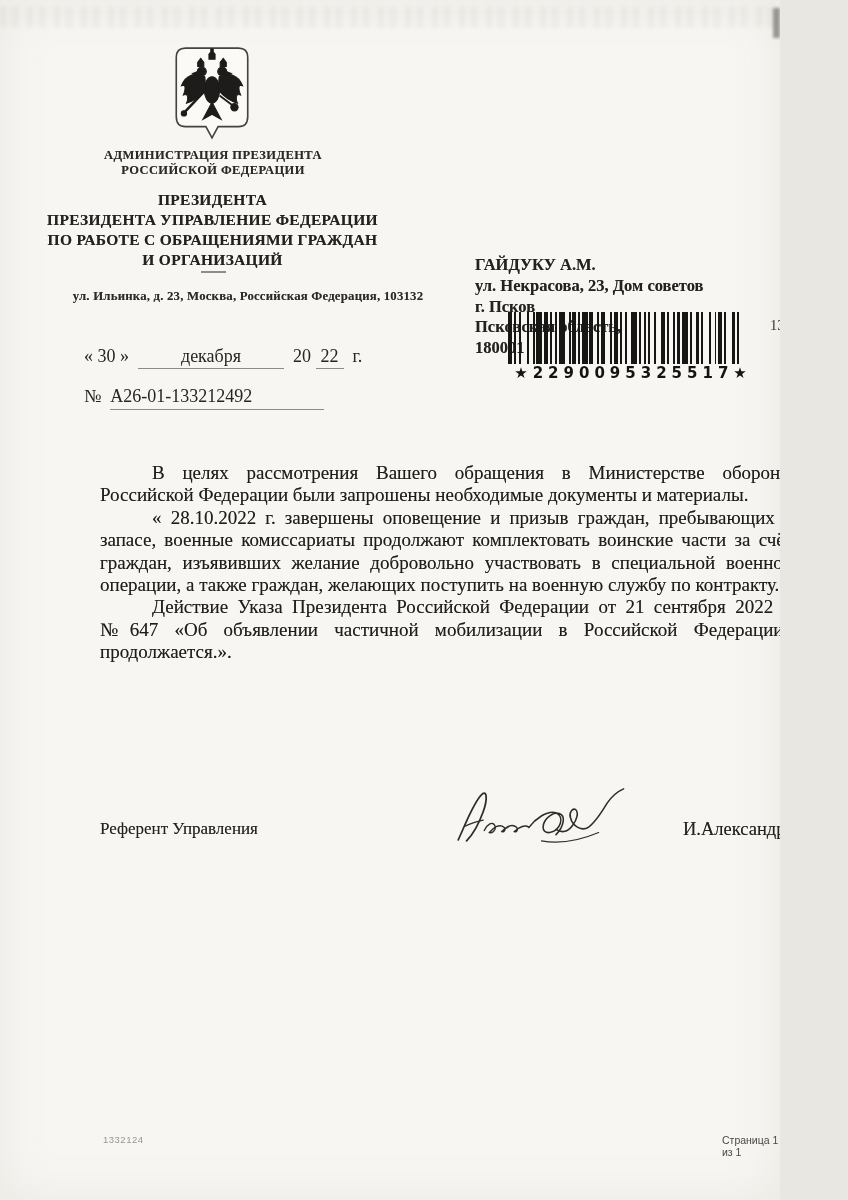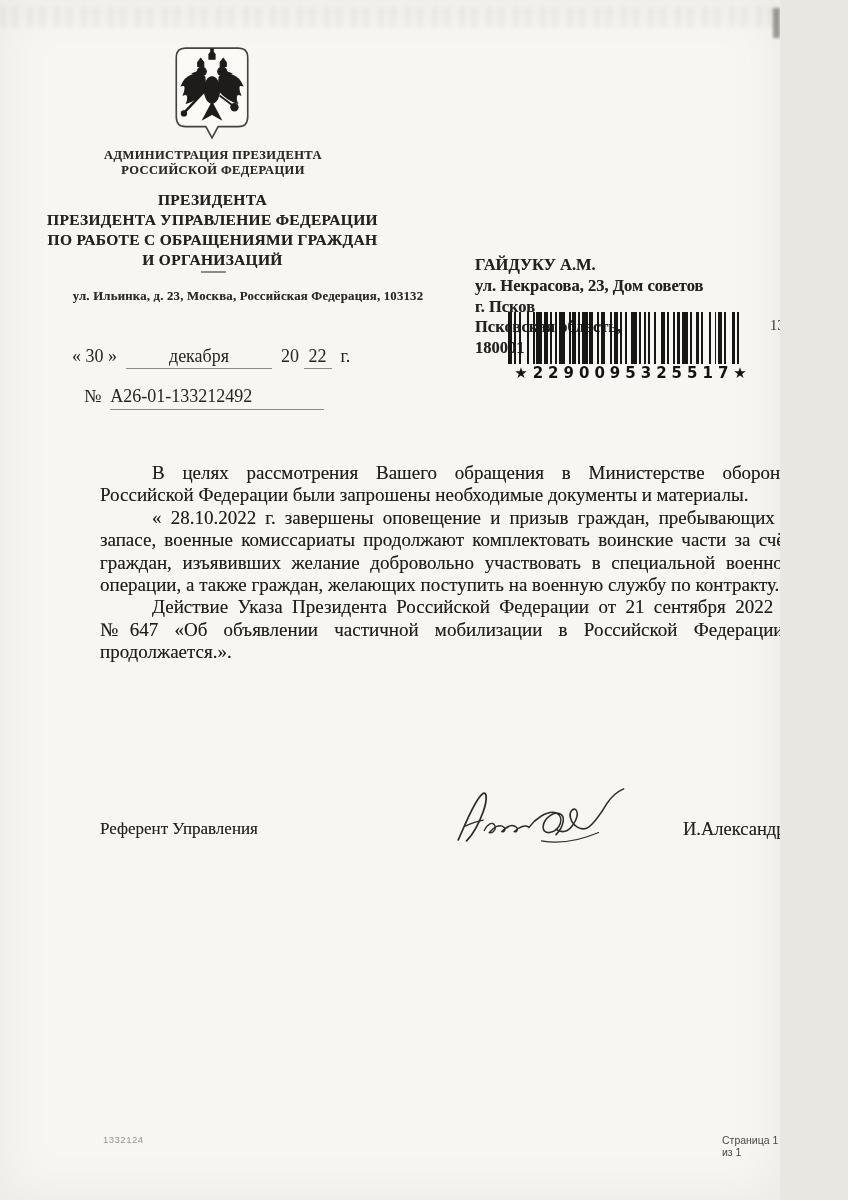--- a/index.html
+++ b/index.html
@@ -27,21 +27,21 @@
   .recipient{position:absolute;left:475px;top:219px;font-size:16.5px;font-weight:700;
         line-height:20.8px;color:#232220;text-shadow:0 0 .6px rgba(35,34,32,.45);margin-top:36px;}
 
   .barcode{position:absolute;left:508px;top:312px;width:250px;height:52px;display:flex;overflow:hidden;}
   .barcode .bar{height:100%;flex:none;}
   .barcode-digits{position:absolute;left:498px;top:364px;width:270px;text-align:center;
         font-family:"DejaVu Sans",sans-serif;font-weight:700;font-size:15px;
         letter-spacing:5px;color:#141414;}
   .barcode-ref{position:absolute;left:770px;top:317px;font-size:14.5px;color:#35332f;}
 
-  .dateline{position:absolute;left:72px;top:346px;font-size:18px;color:#26251f;white-space:nowrap;}
+  .dateline{position:absolute;left:84px;top:346px;font-size:18px;color:#26251f;white-space:nowrap;}
   .ucell{display:inline-block;text-align:center;border-bottom:1.2px solid #8d8b85;padding-bottom:1px;}
   .m-cell{width:146px;}
   .y-cell{width:28px;}
   .refline{position:absolute;left:84px;top:386px;font-size:18px;color:#26251f;white-space:nowrap;}
   .uval{display:inline-block;width:214px;border-bottom:1.2px solid #8d8b85;padding-bottom:2px;}
 
   .body-text{position:absolute;left:100px;top:462px;width:693px;font-size:19px;line-height:22.4px;
         text-align:justify;color:#1f1e1c;text-shadow:0 0 .6px rgba(30,29,27,.5);}
   .body-text p{margin:0;text-indent:52px;}
 

